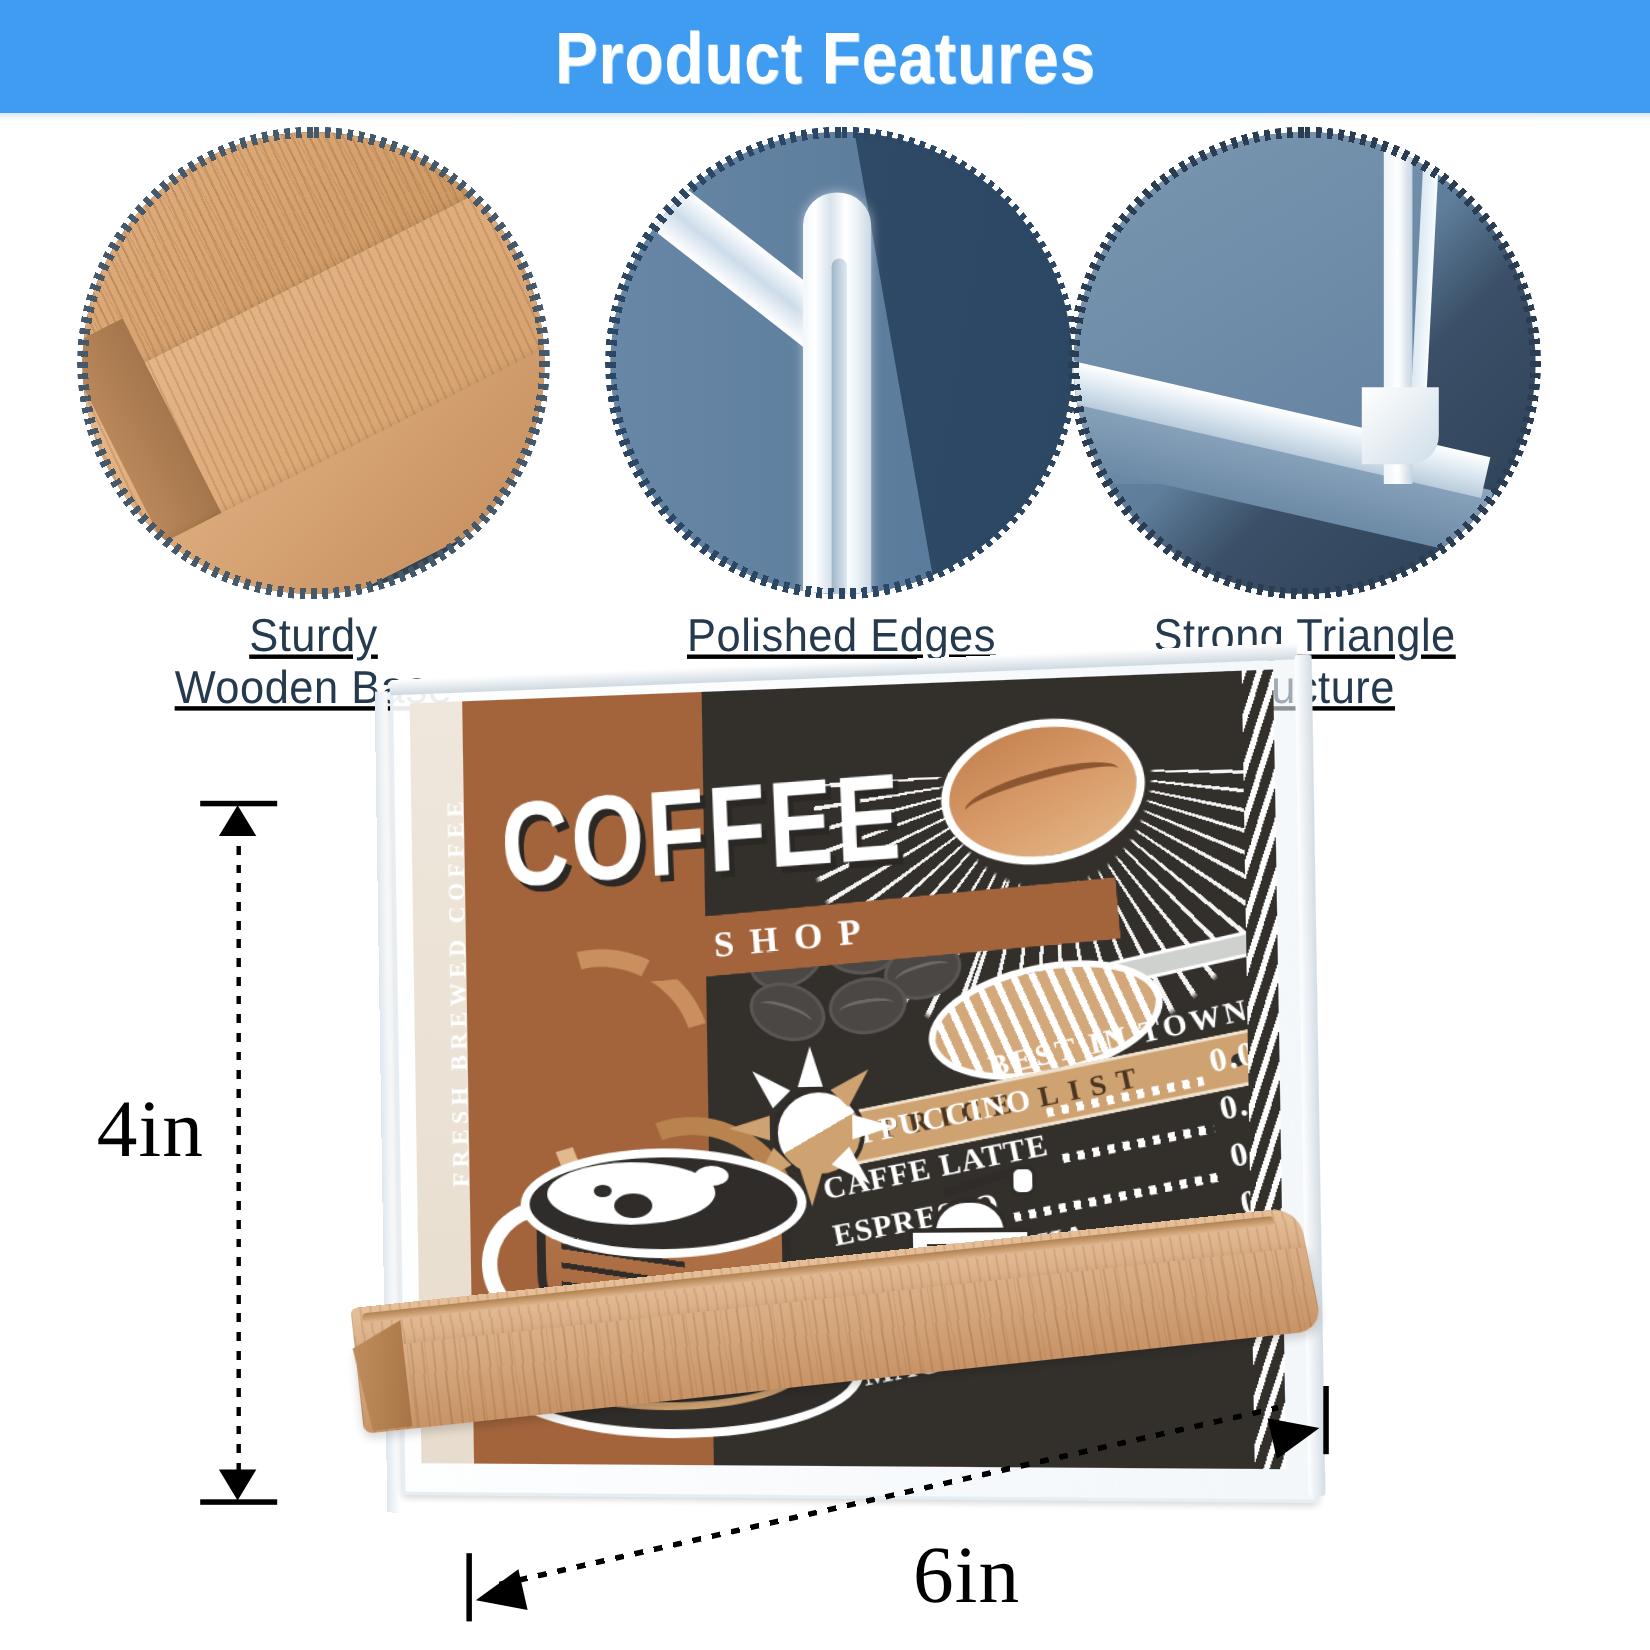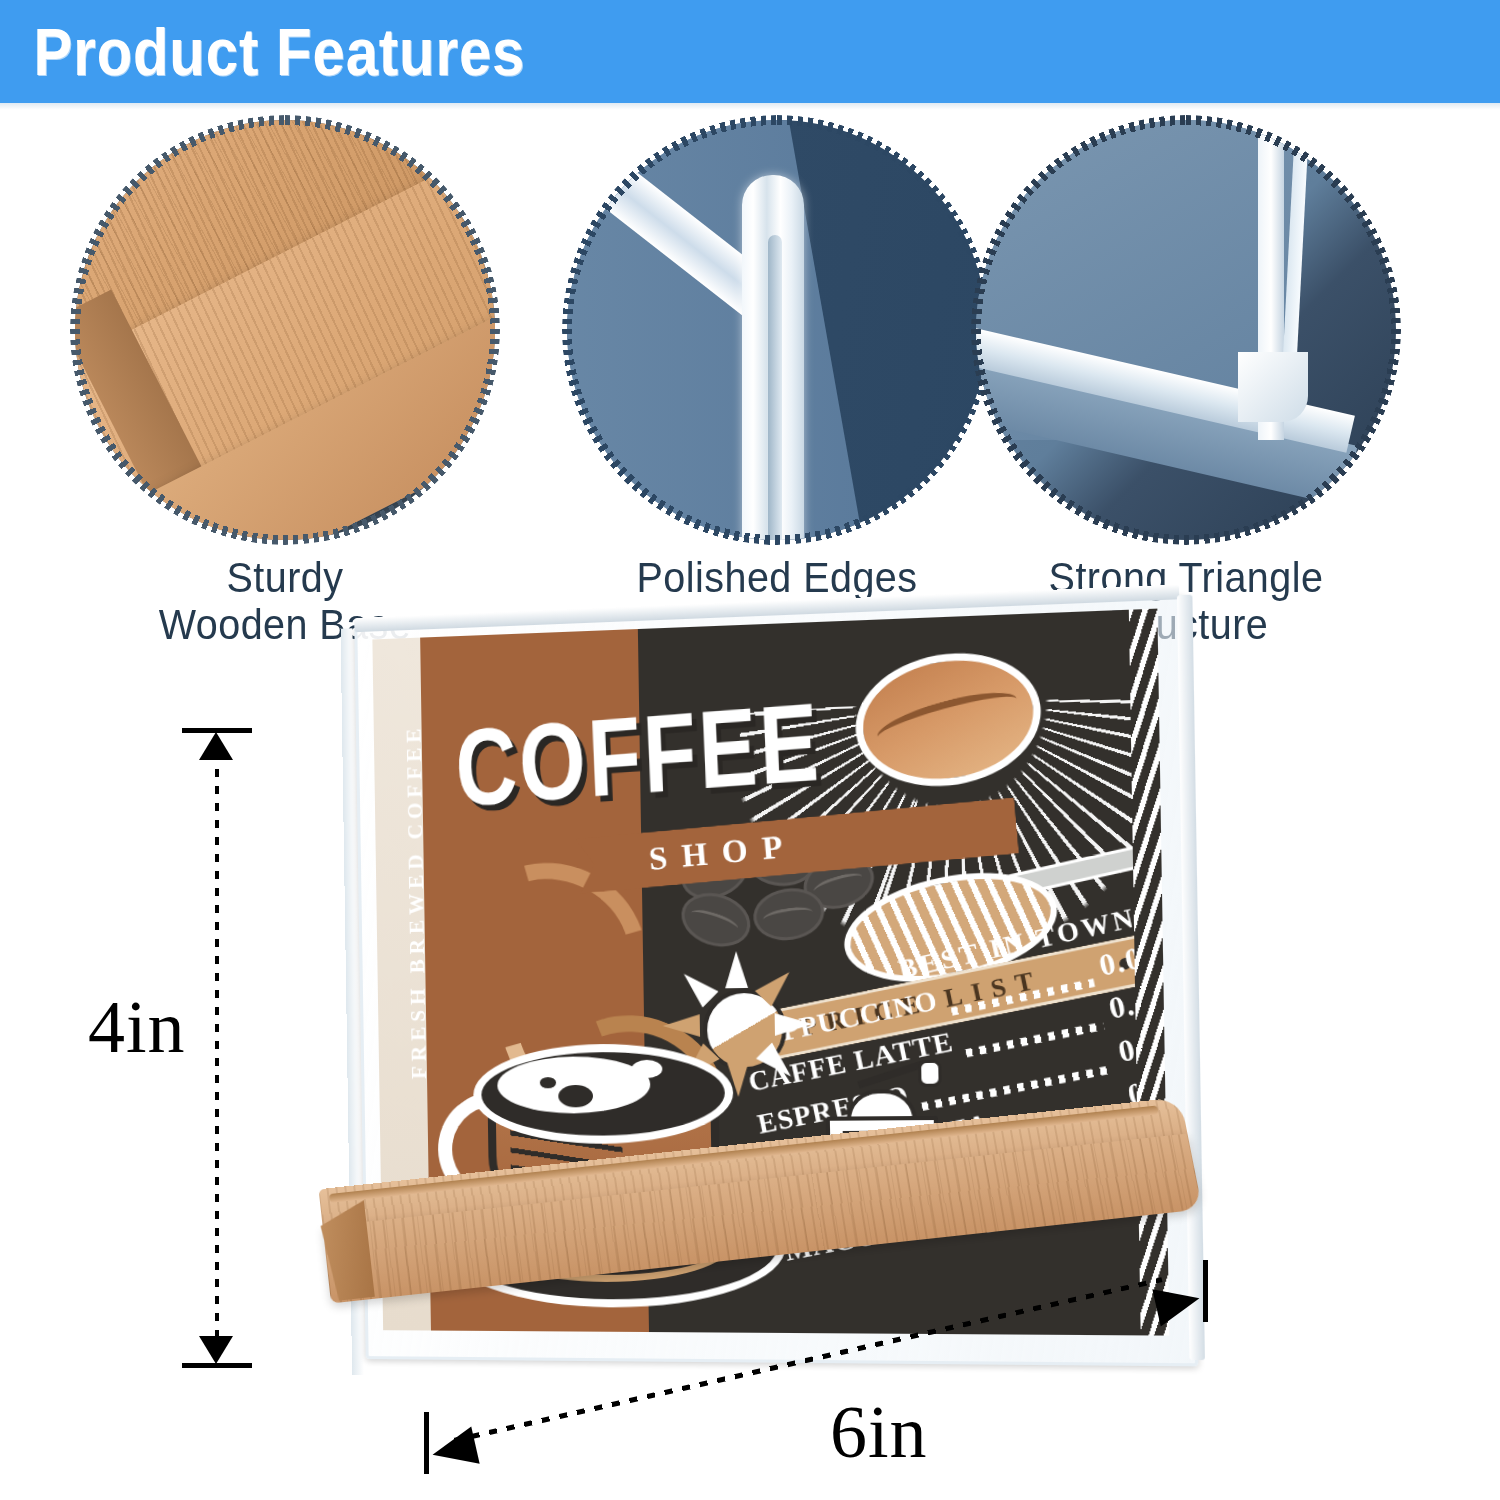--- a/index.html
+++ b/index.html
@@ -6,39 +6,39 @@
   body{
     width:1500px;height:1500px;background:#ffffff;
     font-family:"Liberation Sans", sans-serif;
     overflow:hidden;position:relative;
   }
   #stage{position:absolute;inset:0;width:1500px;height:1500px;overflow:hidden;background:#fff;}
 
   
   .header-banner{
     position:absolute;left:0;top:0;width:1500px;height:103px;
-    background:#3f9cf0;display:flex;align-items:center;justify-content:flex-start;
+    background:#3f9cf0;display:flex;align-items:center;justify-content:center;
   }
   .header-title{
     color:#ffffff;font-size:66px;font-weight:bold;
     font-family:"Liberation Sans Narrow","Liberation Sans",sans-serif;
     transform:scaleX(0.88);letter-spacing:1px;
     text-shadow:1px 1px 0 rgba(255,255,255,.6);
     white-space:nowrap;line-height:1;
   }
   .header-underline{
     position:absolute;left:0;top:103px;width:1500px;height:7px;
     background:linear-gradient(#dfe9f2,#ffffff);
   }
 
   
   .features-row{position:absolute;left:0;top:120px;width:1500px;height:530px;}
-  .feature{position:absolute;width:440px;}
+  .feature{position:absolute;width:440px;text-decoration:underline;}
   .feature.f0{left:65px;top:0;}
-  .feature.f1{left:557px;top:0;}
+  .feature.f1{left:545px;top:0;}
   .feature.f2{left:966px;top:0;}
 
   .circle-wrap{position:relative;width:420px;height:420px;margin:0 auto;}
   .circle{
     position:absolute;left:0;top:0;width:420px;height:420px;border-radius:50%;
     overflow:hidden;
   }
   
   .scallop{
     position:absolute;left:-5px;top:-5px;width:430px;height:430px;border-radius:50%;

